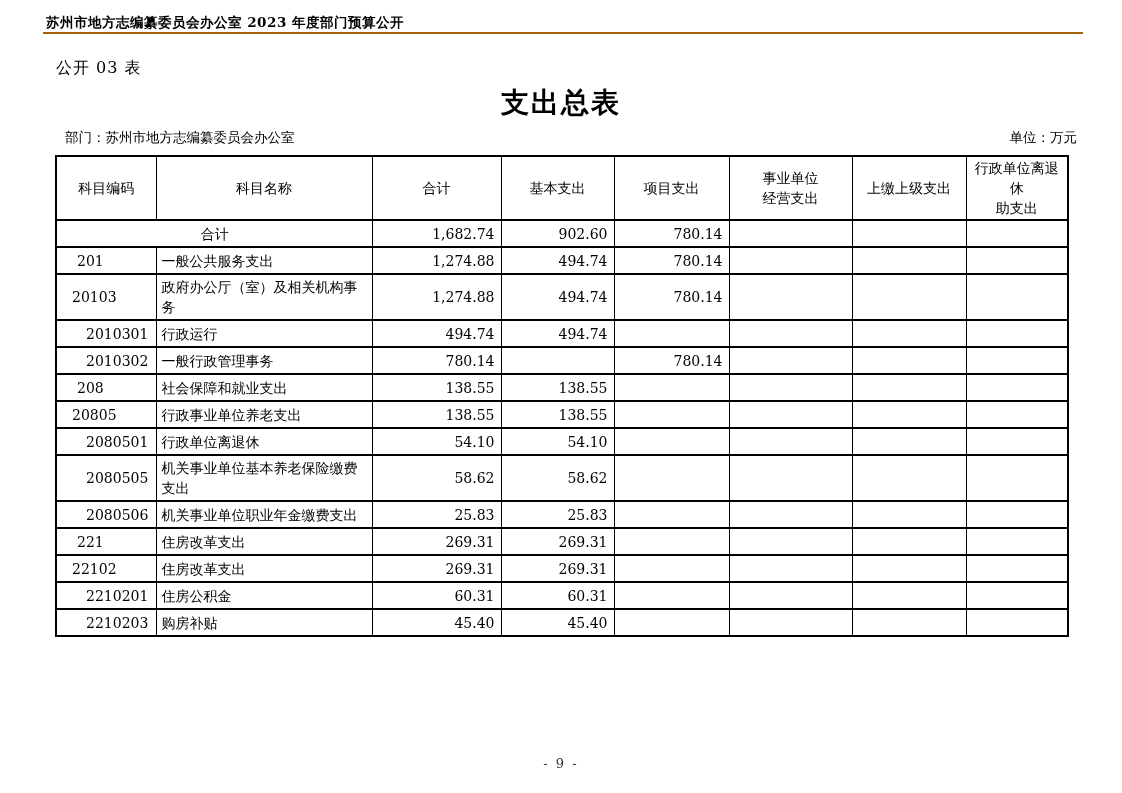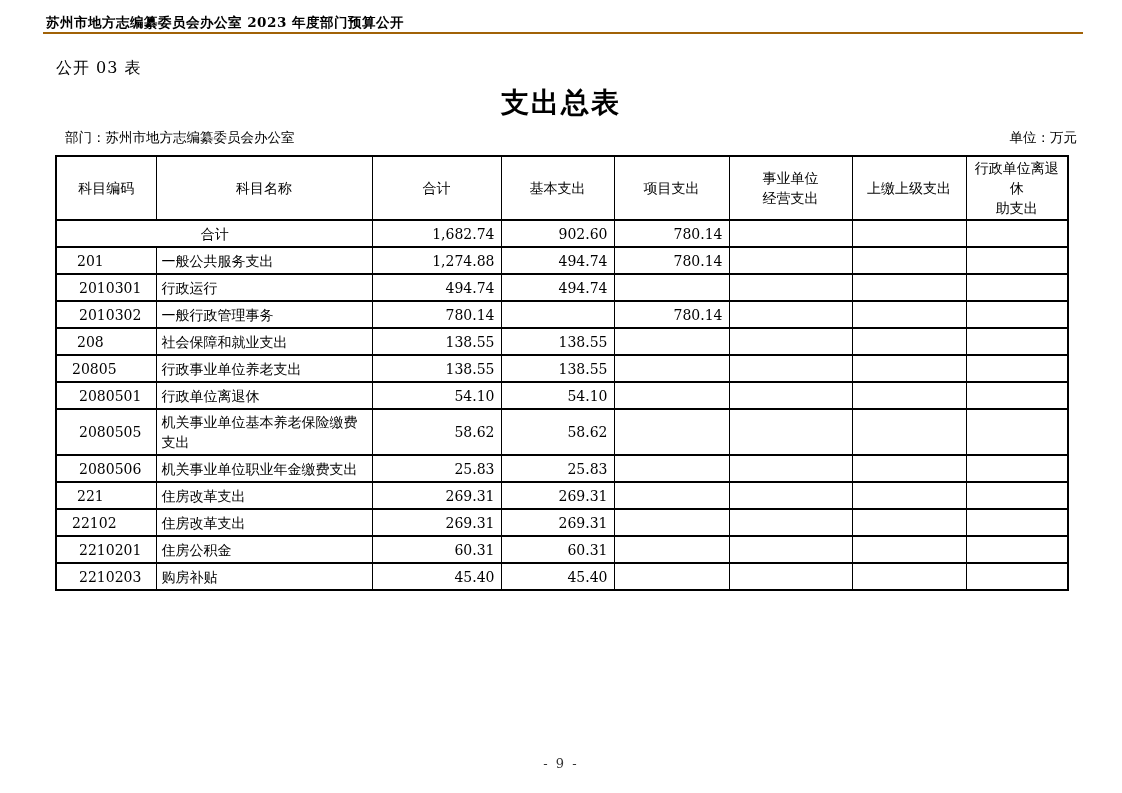--- a/index.html
+++ b/index.html
@@ -48,21 +48,21 @@
     line-height:20px;
     white-space:pre-line;
     vertical-align:middle;
     overflow:hidden;
   }
   table.budget thead tr { height:52px; }
   table.budget tbody tr { height:27px; }
   table.budget th { font-weight:normal; text-align:center; padding:1px 2px; }
   td.code { text-align:left; padding-left:20px; }
   td.code.lv1 { padding-left:15px; }
-  td.code.lv2 { padding-left:22px; }
+  td.code.lv2 { padding-left:29px; }
   td.name { text-align:left; padding:2px 4px 2px 5px; }
   td.num  { text-align:right; padding:2px 6px 2px 2px; }
   td.center { text-align:center; }
   .page-footer {
     position:absolute; left:0; top:756px; width:100%;
     text-align:center; font-size:13px; color:#333;
     letter-spacing:2px;
   }
   
   col.c-code{width:100px} col.c-name{width:216px} col.c-total{width:129px}
@@ -124,20 +124,31 @@
         <td class="code">201</td>
         <td class="name">一般公共服务支出</td>
         <td class="num">1,274.88</td>
         <td class="num">494.74</td>
         <td class="num">780.14</td>
         <td class="num"></td>
         <td class="num"></td>
         <td class="num"></td>
       </tr>
       <tr>
+        <td class="code lv1">20103</td>
+        <td class="name">政府办公厅（室）及相关机构事
+务</td>
+        <td class="num">1,274.88</td>
+        <td class="num">494.74</td>
+        <td class="num">780.14</td>
+        <td class="num"></td>
+        <td class="num"></td>
+        <td class="num"></td>
+      </tr>
+      <tr>
         <td class="code lv2">2010301</td>
         <td class="name">行政运行</td>
         <td class="num">494.74</td>
         <td class="num">494.74</td>
         <td class="num"></td>
         <td class="num"></td>
         <td class="num"></td>
         <td class="num"></td>
       </tr>
       <tr>

